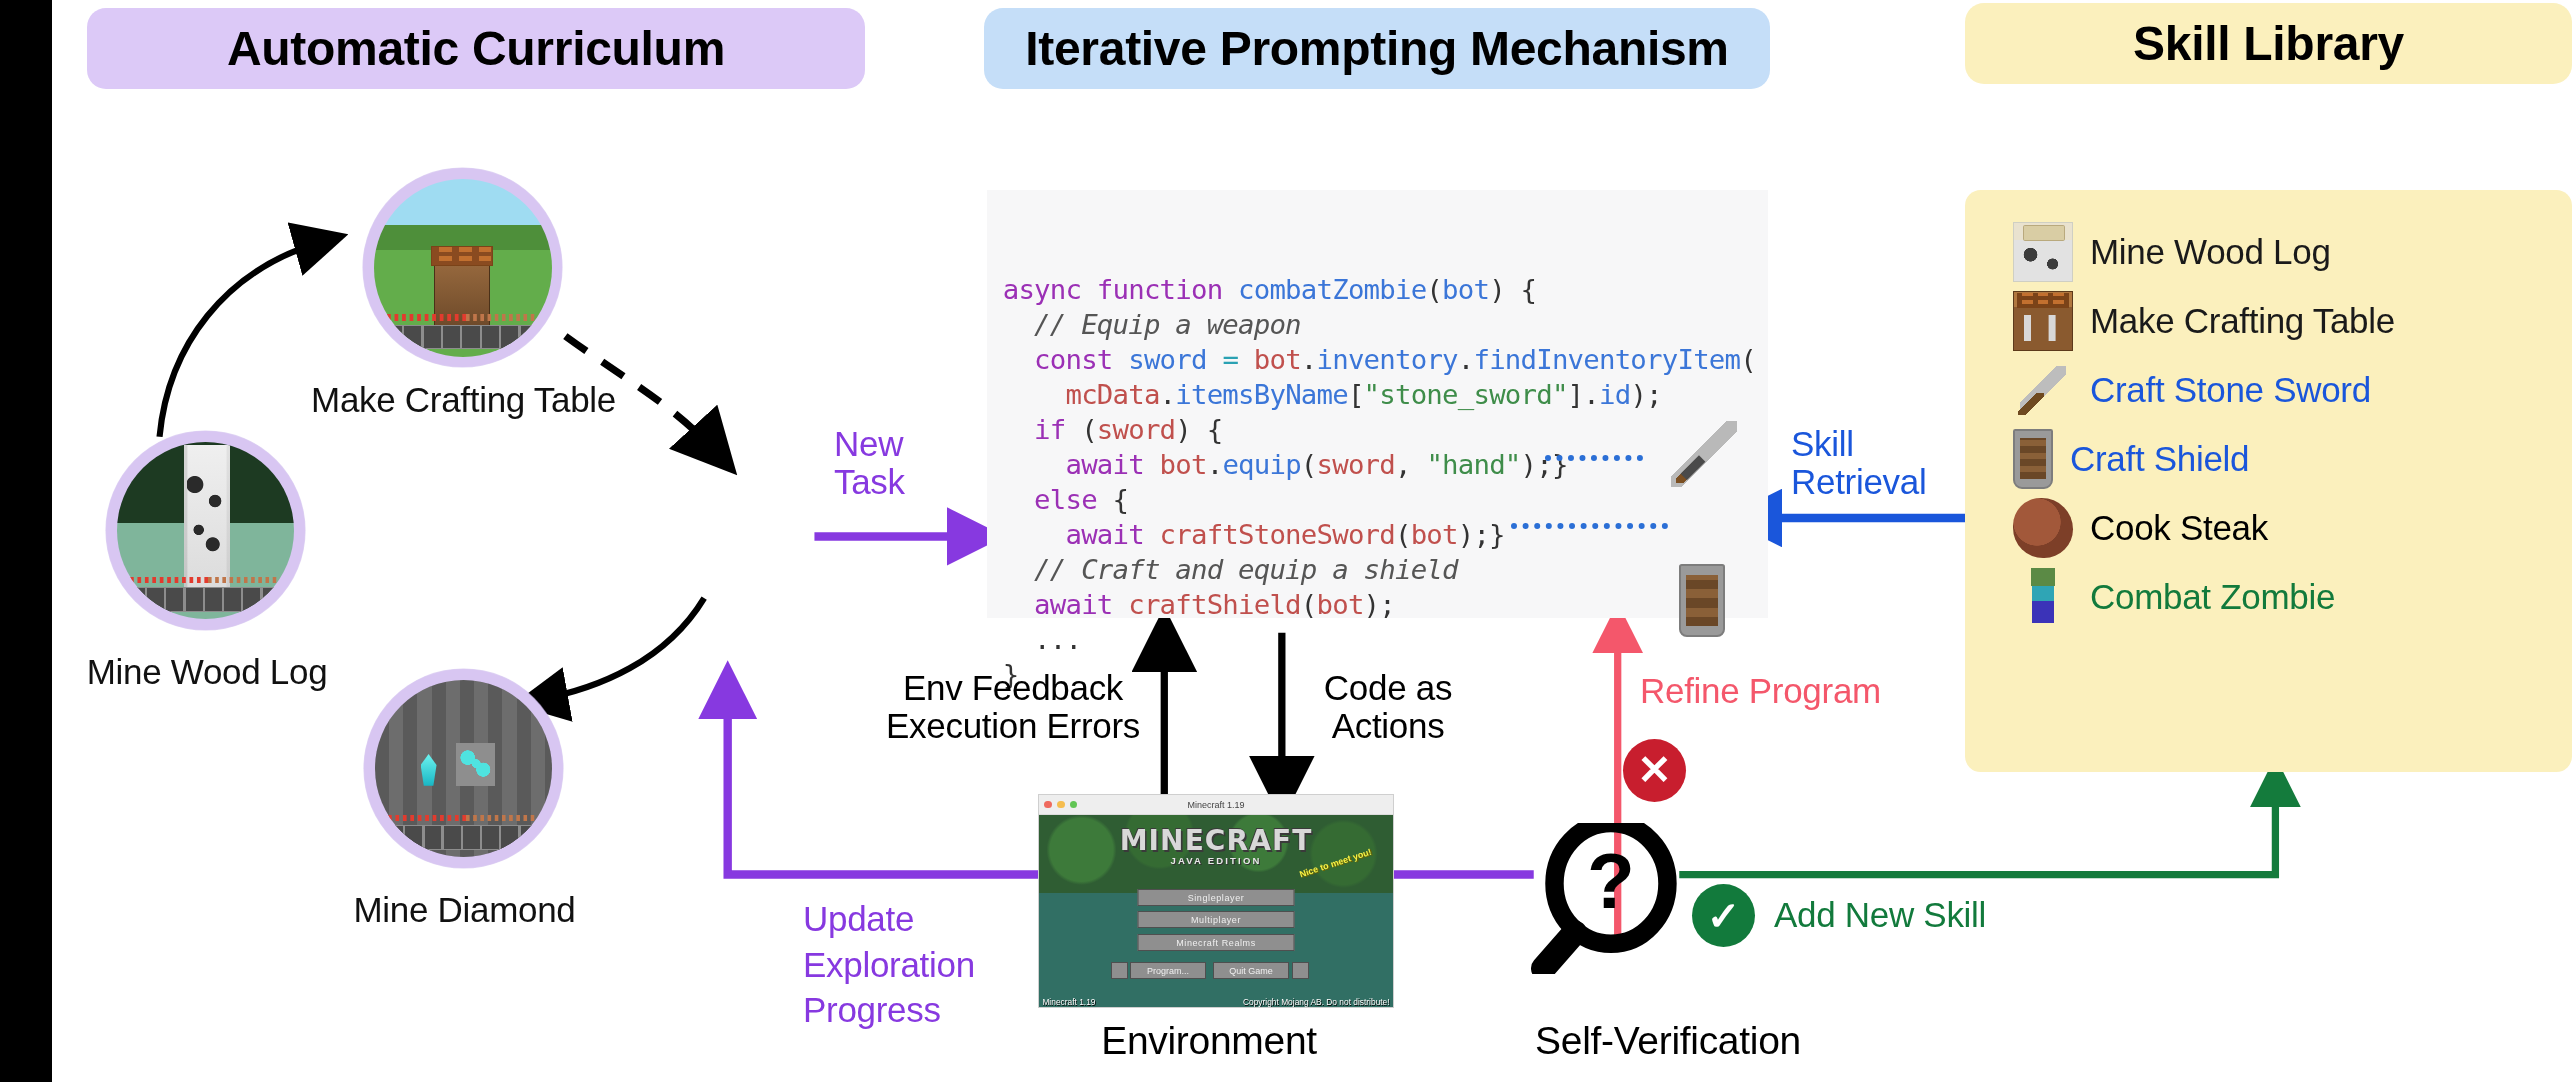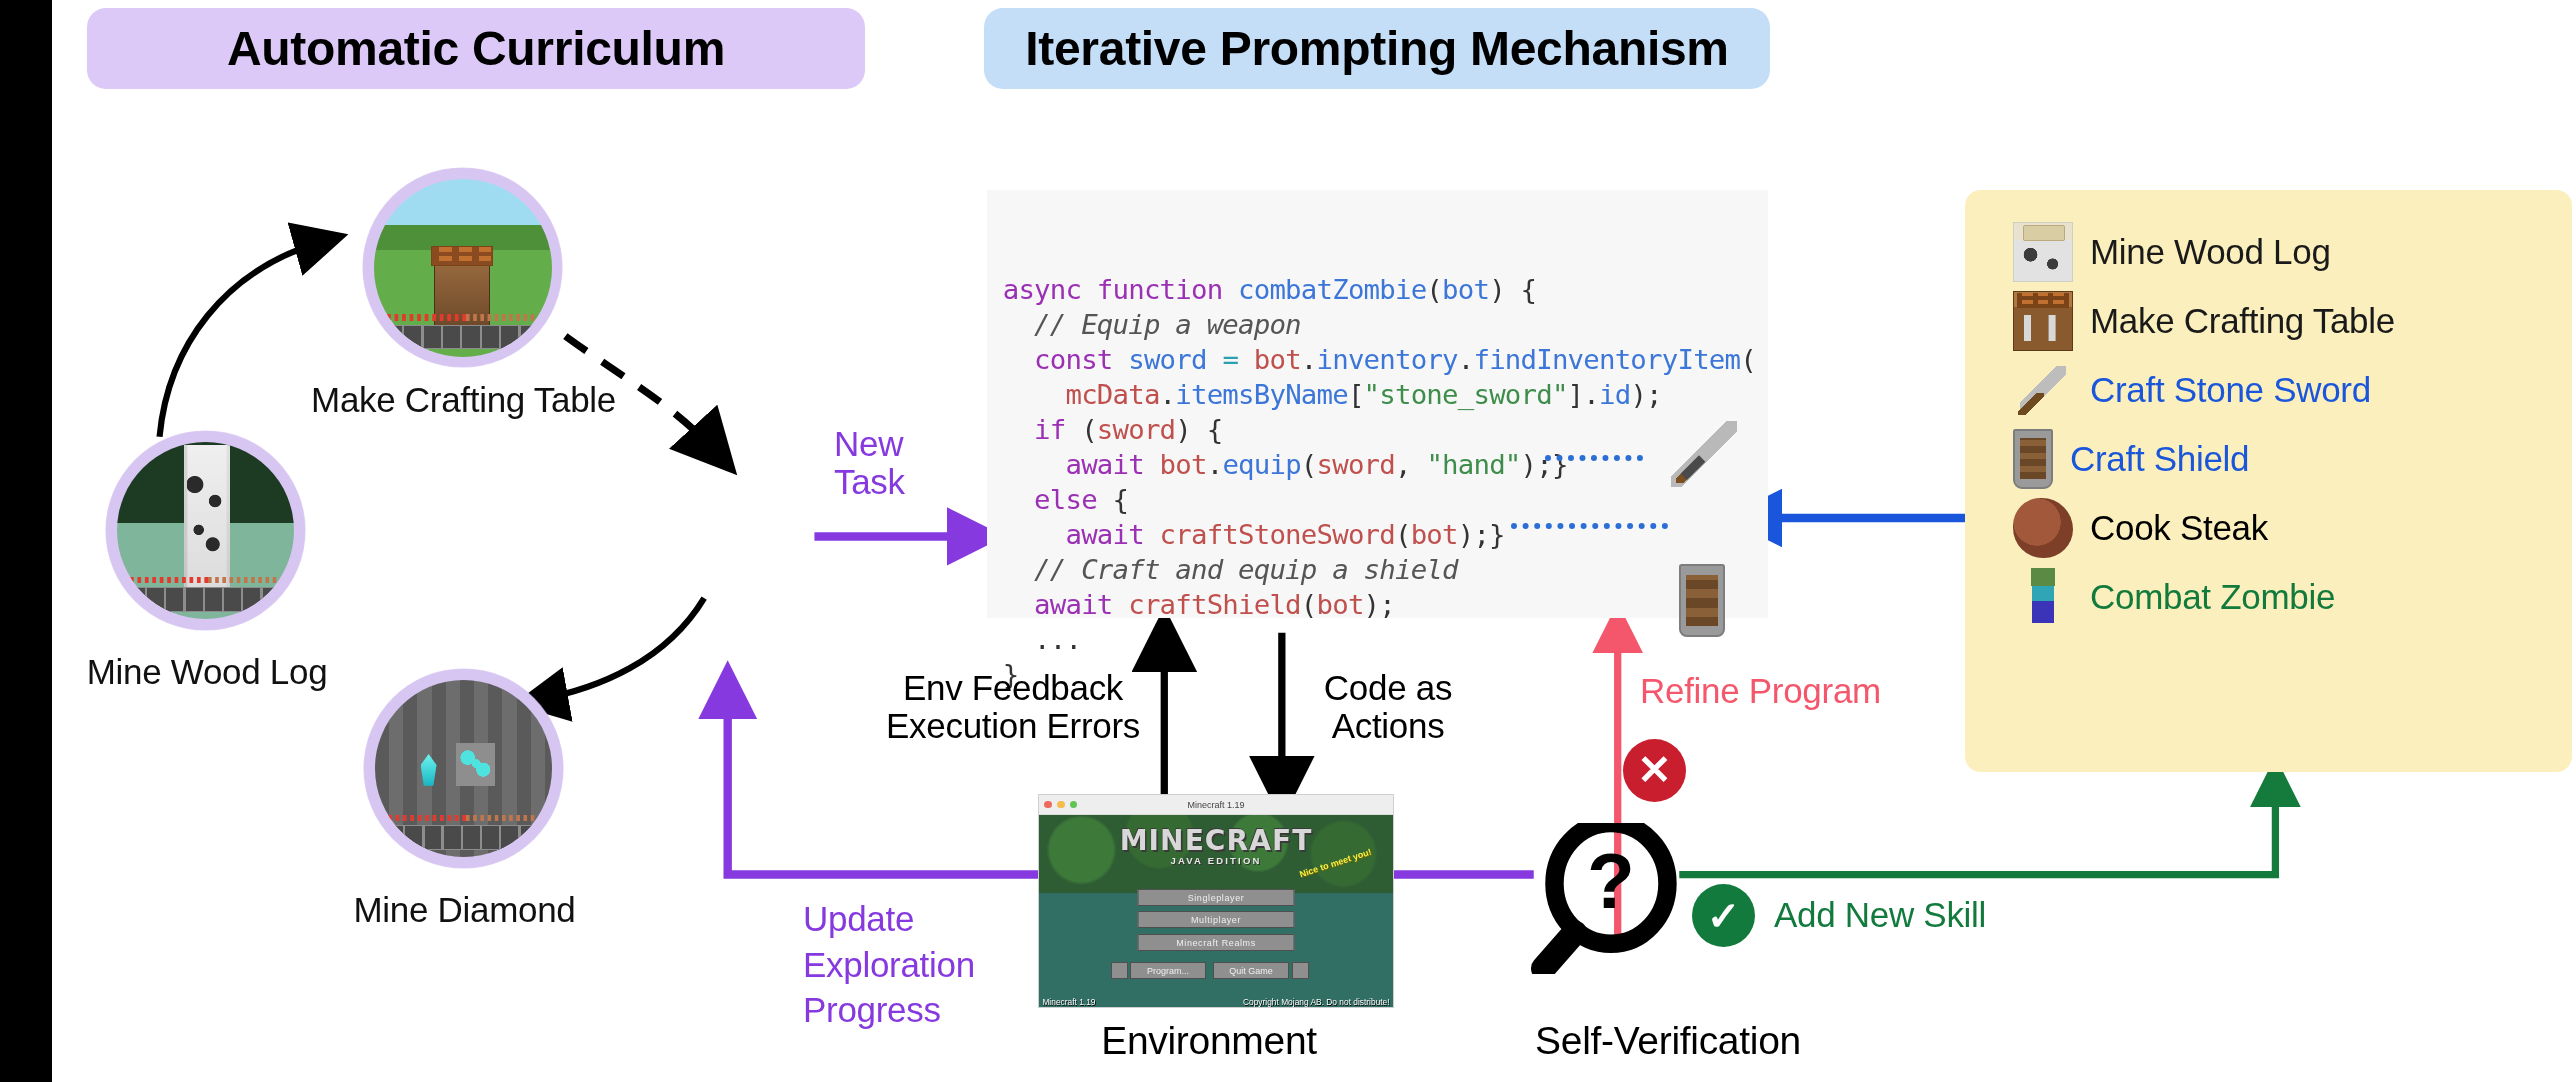--- a/index.html
+++ b/index.html
@@ -247,20 +247,23 @@
 <div class="stage">
 
   <div class="leftbar"></div>
 
   <div class="pill" id="pill-curriculum">
     <span>Automatic Curriculum</span>
   </div>
   <div class="pill" id="pill-prompting">
     <span>Iterative Prompting Mechanism</span>
   </div>
+  <div class="pill" id="pill-skill">
+    <span>Skill Library</span>
+  </div>
 
   <svg class="overlay" viewBox="0 0 4602 1934" width="2576" height="1083">
     <defs>
       <marker id="ah-black" markerWidth="9" markerHeight="9" refX="5" refY="4.5" orient="auto">
         <path d="M0,0 L9,4.5 L0,9 z" fill="#000"></path>
       </marker>
       <marker id="ah-purple" markerWidth="7" markerHeight="7" refX="3.6" refY="3.5" orient="auto">
         <path d="M0,0 L7,3.5 L0,7 z" fill="#8739e0"></path>
       </marker>
       <marker id="ah-blue" markerWidth="7" markerHeight="7" refX="3.6" refY="3.5" orient="auto">
@@ -405,20 +408,22 @@
     <ellipse cx="143" cy="108" rx="101" ry="108" fill="none" stroke="#000" stroke-width="33"></ellipse>
     <path d="M 78,196 L 22,260" stroke="#000" stroke-width="44" stroke-linecap="round"></path>
     <text x="143" y="152" text-anchor="middle" font-family="Liberation Sans, sans-serif" font-size="140" font-weight="700" fill="#000">?</text>
   </svg>
   <div id="x-badge">✕</div>
   <div id="check-badge">✓</div>
 
   <div class="lbl" style="left:834px; top:425px; width:168px; font-size:35px; color:#8739e0; white-space:pre-line;">New
 Task</div>
 
+  <div class="lbl" style="left:1791px; top:425px; width:224px; font-size:35px; color:#1a56db; white-space:pre-line;">Skill
+Retrieval</div>
 
   <div class="lbl" style="left:862px; top:669px; width:302px; font-size:35px; color:#000; text-align:center; white-space:pre-line;">Env Feedback
 Execution Errors</div>
 
   <div class="lbl" style="left:1293px; top:669px; width:190px; font-size:35px; color:#000; text-align:center; white-space:pre-line;">Code as
 Actions</div>
 
   <div class="lbl" style="left:1640px; top:672px; width:347px; font-size:35px; color:#f4576b;">Refine Program</div>
 
   <div class="lbl" style="left:1774px; top:896px; width:347px; font-size:35px; color:#127a3c;">Add New Skill</div>

